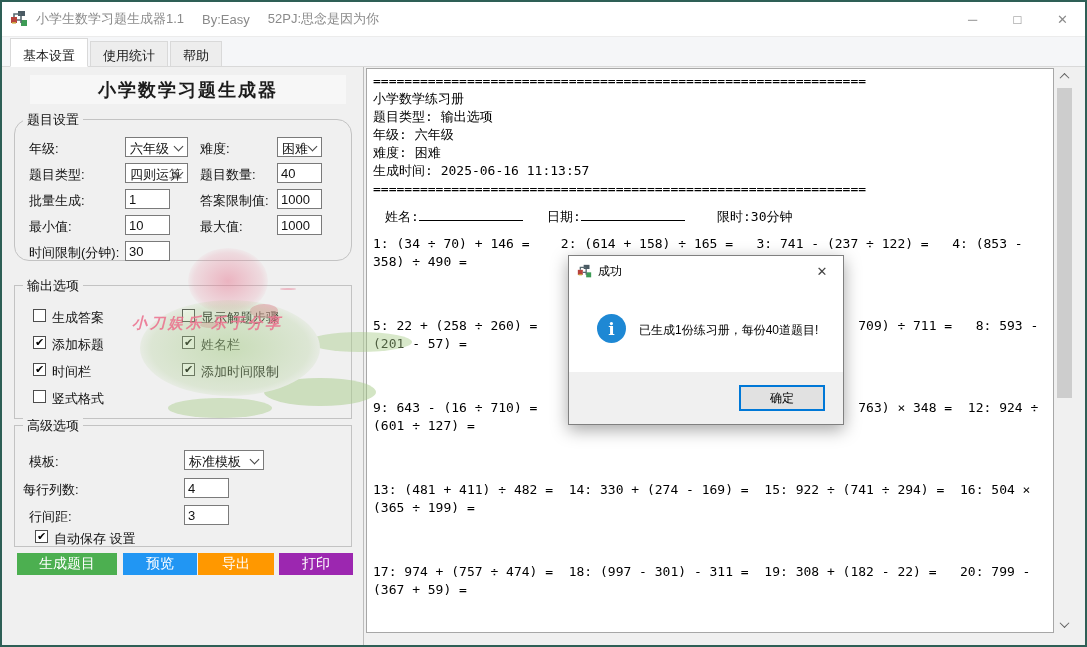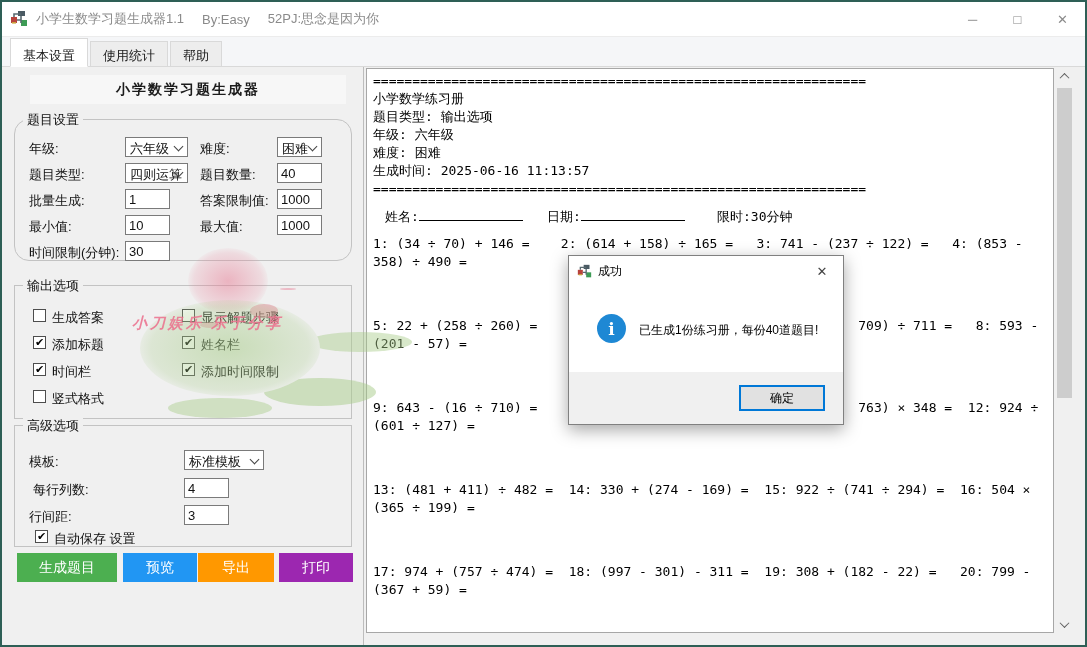--- a/index.html
+++ b/index.html
@@ -24,36 +24,36 @@
     background:#f5f6f8; border-bottom:1px solid #d9d9d9; display:flex; align-items:flex-end; padding-left:8px; }
   .tab { font-size:13px; color:#1a1a1a; padding:5px 12px 6px 12px; border:1px solid #d9d9d9;
     border-bottom:none; background:#ededed; margin-right:2px; height:25px; }
   .tab.active { background:#ffffff; height:29px; padding-top:8px; position:relative; z-index:2;
     border-bottom:1px solid #ffffff; margin-bottom:-1px; }
   
   .leftpanel { position:absolute; left:2px; top:67px; width:362px; bottom:2px;
     background:#f0f0f0; border-right:1px solid #bdbdbd; }
   .paneltitle { position:absolute; left:28px; top:8px; width:316px; height:29px;
     background:#f7f7f7; display:flex; align-items:center; justify-content:center;
-    font-size:14px; font-weight:bold; color:#1c1c1c; letter-spacing:2px; }
+    font-size:18px; font-weight:bold; color:#1c1c1c; letter-spacing:2px; }
   .groupbox { position:absolute; border:1px solid #c3c3c3; }
   .grouplabel { position:absolute; top:-9px; left:8px; background:#f0f0f0; padding:0 4px;
     font-size:13px; color:#111; }
   .flabel { position:absolute; font-size:13px; color:#111; white-space:nowrap; }
   .combo { position:absolute; height:20px; background:#fff; border:1px solid #7a7a7a;
     font-size:13px; color:#111; padding:2px 16px 0 4px; overflow:hidden; white-space:nowrap; }
   .combo::after { content:""; position:absolute; right:5px; top:5px; width:6px; height:6px;
     border-right:1.6px solid #444; border-bottom:1.6px solid #444; transform:rotate(45deg); }
   .tbox { position:absolute; height:20px; background:#fff; border:1px solid #7a7a7a;
     font-size:13px; color:#111; padding:0 3px; font-family:"Liberation Sans",sans-serif; }
   .cbrow { position:absolute; display:flex; align-items:flex-start; }
   .cbbox { width:13px; height:13px; background:#fff; border:1px solid #4d4d4d; font-size:11px;
     line-height:11px; text-align:center; color:#000; font-weight:bold; overflow:hidden; }
   .cblabel { font-size:13px; color:#111; margin-left:6px; white-space:nowrap; }
-  .actionbtn { position:absolute; height:29px; border:none; color:#fff; font-size:14px;
+  .actionbtn { position:absolute; height:22px; border:none; color:#fff; font-size:14px;
     font-family:"Liberation Sans",sans-serif; display:flex; align-items:center; justify-content:center; }
   
   .watermark { position:absolute; left:118px; top:248px; width:240px; height:190px;
     pointer-events:none; z-index:5; }
   .wm-splat-pink { position:absolute; left:70px; top:0; width:80px; height:66px; border-radius:50%;
     background:radial-gradient(ellipse at center, rgba(230,120,145,.50), rgba(230,120,145,.18) 60%, transparent 75%);
     box-shadow: 36px 30px 0 -26px rgba(230,120,145,.45), -18px 44px 0 -30px rgba(230,120,145,.4),
       60px 8px 0 -32px rgba(230,120,145,.45), 10px -8px 0 -30px rgba(230,120,145,.4); }
   .wm-blob-green { position:absolute; left:22px; top:52px; width:180px; height:96px; border-radius:50%;
     background:radial-gradient(ellipse at center, rgba(168,204,138,.55), rgba(168,204,138,.28) 62%, transparent 78%);
@@ -189,21 +189,21 @@
         <span class="cblabel">竖式格式</span>
       </div>
     </div>
 
     <div class="groupbox" style="left:12px; top:358px; width:338px; height:122px;">
       <span class="grouplabel">高级选项</span>
 
       <span class="flabel" style="left:14px; top:27px;">模板:</span>
       <div class="combo" style="left:169px; top:24px; width:80px;">标准模板</div>
 
-      <span class="flabel" style="left:18px; top:55px;">每行列数:</span>
+      <span class="flabel" style="left:8px; top:55px;">每行列数:</span>
       <input class="tbox" style="left: 169px; top: 52px; width: 45px;" value="4">
 
       <span class="flabel" style="left:14px; top:82px;">行间距:</span>
       <input class="tbox" style="left: 169px; top: 79px; width: 45px;" value="3">
 
       <div class="cbrow" style="left:20px; top:104px;">
         <span class="cbbox">✔</span>
         <span class="cblabel">自动保存 设置</span>
       </div>
     </div>

